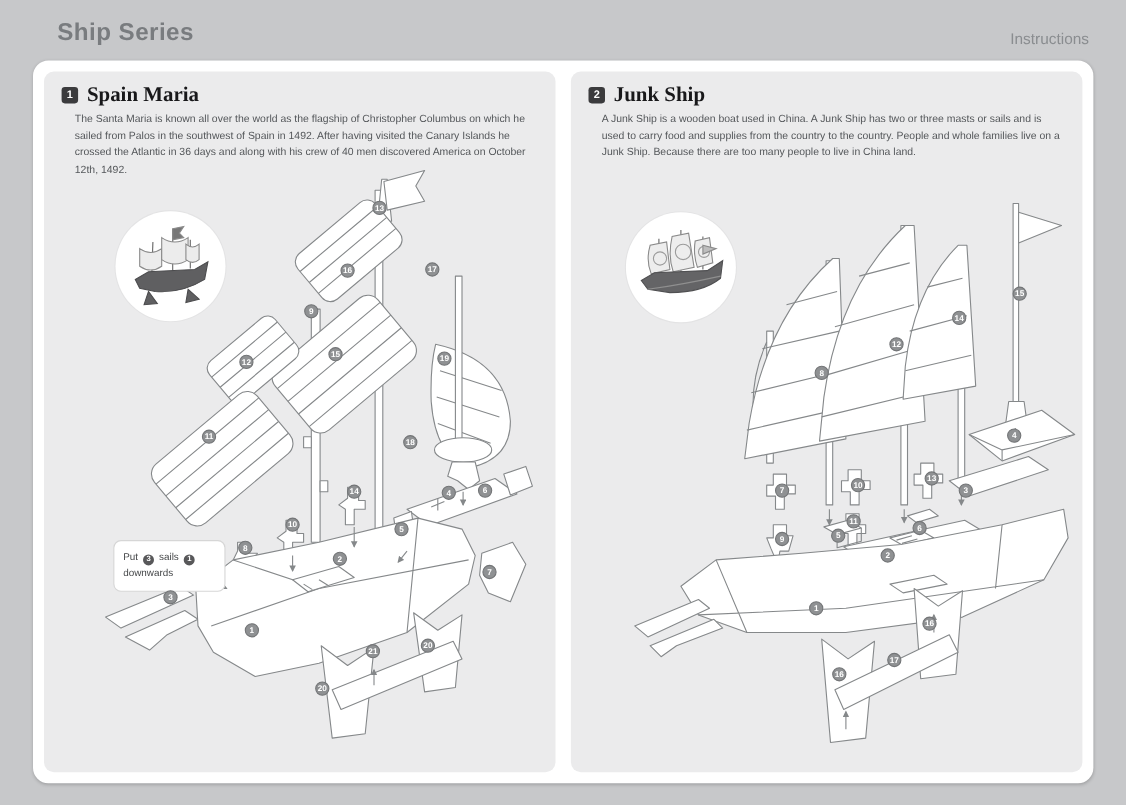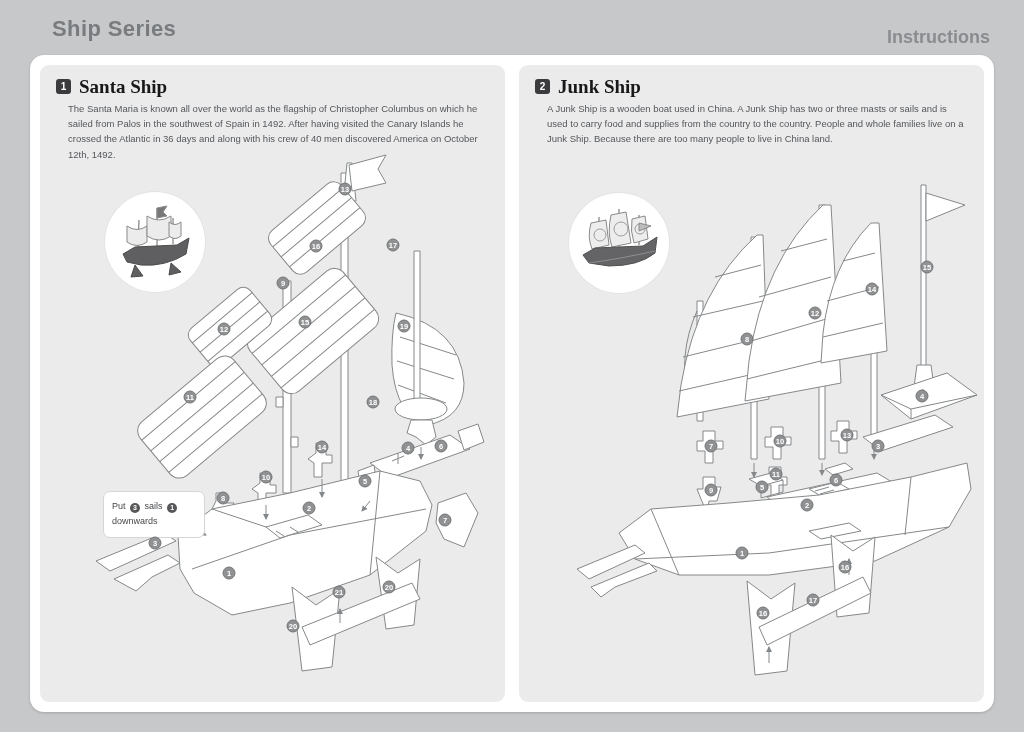--- a/index.html
+++ b/index.html
@@ -6,21 +6,21 @@
   body{
     width:1024px;height:732px;position:relative;overflow:hidden;
     background:#c7c8ca;
     font-family:"Liberation Sans", sans-serif;
   }
   .header-title{
     position:absolute;left:36px;top:16px;font-size:22px;font-weight:bold;
     color:#797c7f;letter-spacing:.4px;margin-left:16px;
   }
   .header-right{
-    position:absolute;right:34px;top:27px;font-size:18px;font-weight:bold;color:#8a8d90;
+    position:absolute;right:34px;top:27px;font-size:14px;font-weight:normal;color:#8a8d90;
   }
   .card{
     position:absolute;left:30px;top:55px;width:964px;height:657px;
     background:#ffffff;border-radius:14px;box-shadow:0 1px 3px rgba(0,0,0,.18);
   }
   .panel{
     position:absolute;top:10px;width:465px;height:637px;
     background:#ebebec;border-radius:9px;
   }
   .panel.left{left:10px;}
@@ -68,21 +68,21 @@
 <body>
 
 <div class="header-title">Ship Series</div>
 <div class="header-right">Instructions</div>
 
 <div class="card">
 
   <div class="panel left">
     <div class="panel-header">
       <div class="badge">1</div>
-      <div class="panel-title">Santa Ship</div>
+      <div class="panel-title">Spain Maria</div>
     </div>
     <div class="panel-desc">The Santa Maria is known all over the world as the flagship of Christopher Columbus on which he sailed from Palos in the southwest of Spain in 1492. After having visited the Canary Islands he crossed the Atlantic in 36 days and along with his crew of 40 men discovered America on October 12th, 1492.</div>
 
     <div class="diagram">
       <svg class="diagram-svg" viewBox="0 0 465 637">
         <defs>
           <marker id="ah1" markerWidth="7" markerHeight="7" refX="5" refY="3" orient="auto">
             <path d="M0,0 L6,3 L0,6 Z" fill="#85888a"></path>
           </marker>
         </defs>

